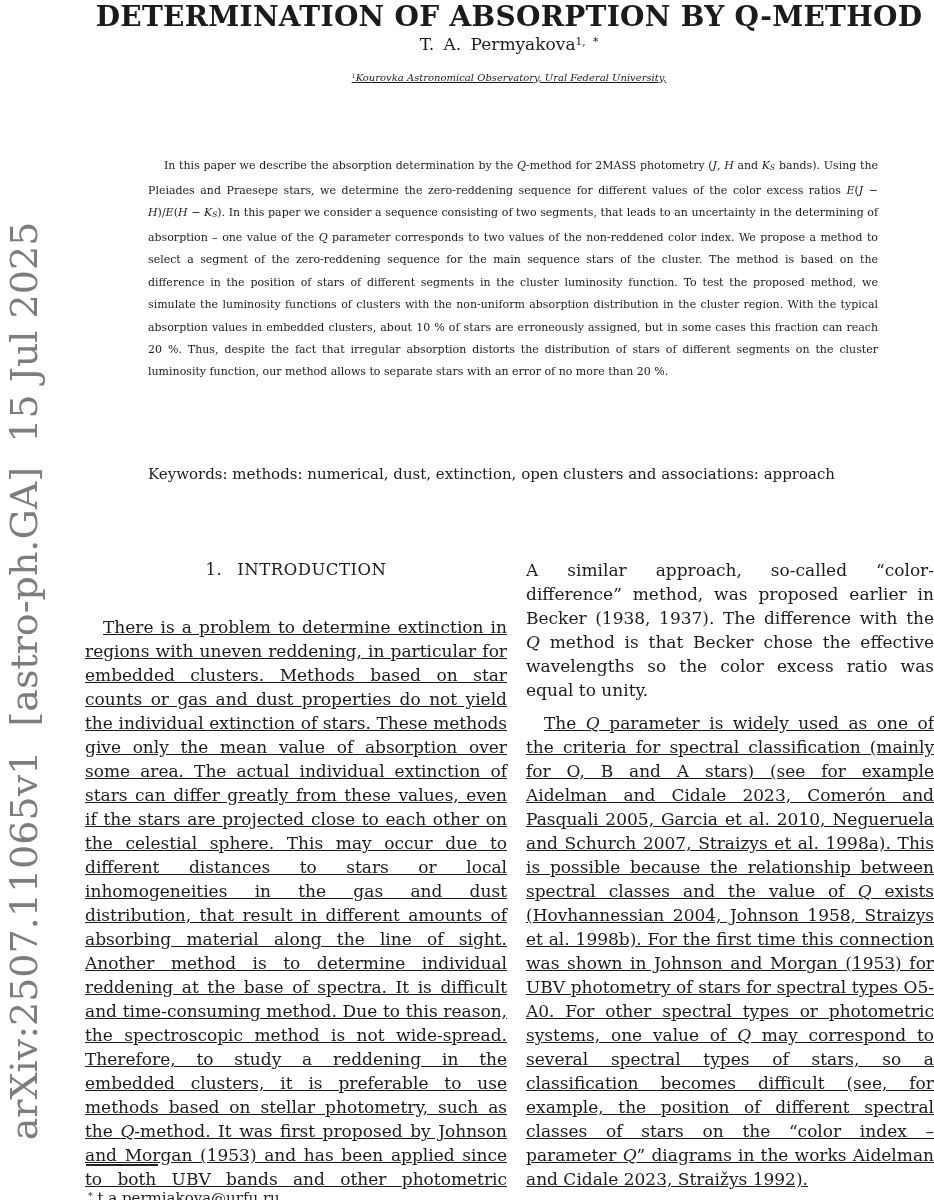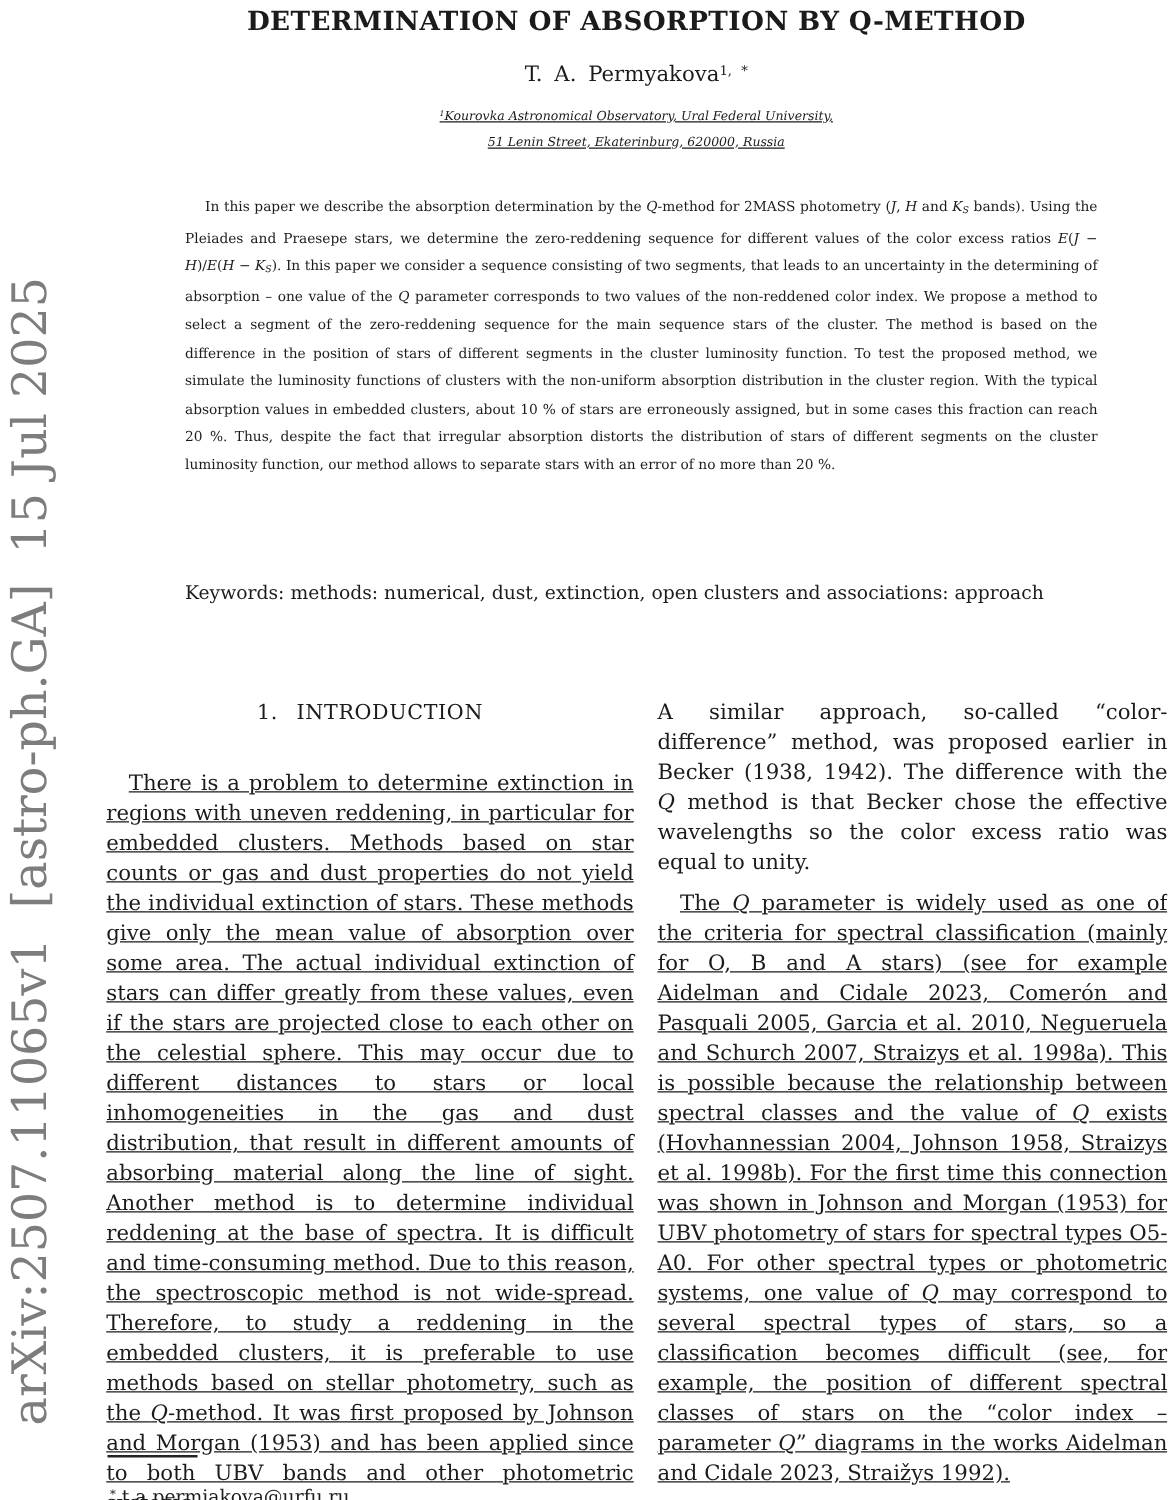--- a/index.html
+++ b/index.html
@@ -17,22 +17,22 @@
     left:-436px; top:659px;
     width:920px; height:44px;
     transform:rotate(-90deg);
     text-align:center;
     font-size:38px;
     white-space:pre;
     color:#7d7d7d;
   }
   
   .header{position:absolute; left:85px; top:0; width:848px; text-align:center;}
-  .title{padding-top:3px; font-weight:bold; font-size:21px; line-height:27px; letter-spacing:0.3px;}
-  .author{margin-top:16px; font-size:17px; line-height:22px; word-spacing:4px;}
+  .title{padding-top:3px; font-weight:bold; font-size:28px; line-height:27px; letter-spacing:0.3px;}
+  .author{font-size:17px; line-height:22px; word-spacing:4px;}
   .affil{font-size:10px; line-height:21px; font-style:italic;text-decoration:underline;}
   .affil-first{margin-top:10px;}
   
   .abstract{
     position:absolute; left:148px; top:155px; width:730px;
     font-size:11px; line-height:22.4px;
     text-align:justify; text-indent:16px;
   }
   .keywords{
     position:absolute; left:148px; top:464px; width:760px;
@@ -67,36 +67,35 @@
 <div class="page">
 
   <div class="watermark">arXiv:2507.11065v1  [astro-ph.GA]  15 Jul 2025</div>
 
   <div class="header">
     <div class="title">
       <div>DETERMINATION OF ABSORPTION BY Q-METHOD</div>
     </div>
     <div class="author"><span>T. A. Permyakova</span><span class="rn-sup">1, *</span></div>
     <div class="affil affil-first"><span class="rn-sup">1</span><span>Kourovka Astronomical Observatory, Ural Federal University,</span></div>
-    <div class="affil">51 Lenin Street, Ekaterinburg, 620000, Russia</div>
   </div>
 
   <div class="abstract"><span>In this paper we describe the absorption determination by the </span><span class="rn-i">Q</span><span>-method for 2MASS photometry (</span><span class="rn-i">J</span><span>, </span><span class="rn-i">H</span><span> and </span><span class="rn-i">K</span><span class="rn-sub">S</span><span> bands). Using the Pleiades and Praesepe stars, we determine the zero-reddening sequence for different values of the color excess ratios </span><span class="rn-i">E</span><span>(</span><span class="rn-i">J</span><span> − </span><span class="rn-i">H</span><span>)/</span><span class="rn-i">E</span><span>(</span><span class="rn-i">H</span><span> − </span><span class="rn-i">K</span><span class="rn-sub">S</span><span>). In this paper we consider a sequence consisting of two segments, that leads to an uncertainty in the determining of absorption – one value of the </span><span class="rn-i">Q</span><span> parameter corresponds to two values of the non-reddened color index.  We propose a method to select a segment of the zero-reddening sequence for the main sequence stars of the cluster.  The method is based on the difference in the position of stars of different segments in the cluster luminosity function.  To test the proposed method, we simulate the luminosity functions of clusters with the non-uniform absorption distribution in the cluster region.  With the typical absorption values in embedded clusters, about 10 % of stars are erroneously assigned, but in some cases this fraction can reach 20 %.  Thus, despite the fact that irregular absorption distorts the distribution of stars of different segments on the cluster luminosity function, our method allows to separate stars with an error of no more than 20 %.</span></div>
 
   <div class="keywords">Keywords: methods: numerical, dust, extinction, open clusters and associations: approach</div>
 
   <div class="col col-left">
     <div class="section-heading">
       <span class="sec-num">1.</span><span>INTRODUCTION</span>
     </div>
     <p class="body-par first-par indent"><span>There is a problem to determine extinction in regions with uneven reddening, in particular for embedded clusters.  Methods based on star counts or gas and dust properties do not yield the individual extinction of stars.  These methods give only the mean value of absorption over some area.  The actual individual extinction of stars can differ greatly from these values, even if the stars are projected close to each other on the celestial sphere.  This may occur due to different distances to stars or local inhomogeneities in the gas and dust distribution, that result in different amounts of absorbing material along the line of sight.  Another method is to determine individual reddening at the base of spectra.  It is difficult and time-consuming method. Due to this reason, the spectroscopic method is not wide-spread.  Therefore, to study a reddening in the embedded clusters, it is preferable to use methods based on stellar photometry, such as the </span><span class="rn-i">Q</span><span>-method.  It was first proposed by Johnson and Morgan (1953) and has been applied since to both UBV bands and other photometric systems.</span></p>
   </div>
 
   <div class="col col-right">
-    <p class="body-par" style="margin-top:0"><span>A similar approach, so-called “color-difference” method, was proposed earlier in Becker (1938, 1942).  The difference with the </span><span class="rn-i">Q</span><span> method is that Becker chose the effective wavelengths so the color excess ratio was equal to unity.</span></p>
+    <p class="body-par" style="margin-top:0"><span>A similar approach, so-called “color-difference” method, was proposed earlier in Becker (1938, 1937).  The difference with the </span><span class="rn-i">Q</span><span> method is that Becker chose the effective wavelengths so the color excess ratio was equal to unity.</span></p>
     <p class="body-par indent"><span>The </span><span class="rn-i">Q</span><span> parameter is widely used as one of the criteria for spectral classification (mainly for O, B and A stars) (see for example Aidelman and Cidale 2023, Comerón and Pasquali 2005, Garcia et al. 2010, Negueruela and Schurch 2007, Straizys et al. 1998a).  This is possible because the relationship between spectral classes and the value of </span><span class="rn-i">Q</span><span> exists (Hovhannessian 2004, Johnson 1958, Straizys et al. 1998b).  For the first time this connection was shown in Johnson and Morgan (1953) for UBV photometry of stars for spectral types O5-A0.  For other spectral types or photometric systems, one value of </span><span class="rn-i">Q</span><span> may correspond to several spectral types of stars, so a classification becomes difficult (see, for example, the position of different spectral classes of stars on the “color index – parameter </span><span class="rn-i">Q</span><span>” diagrams in the works Aidelman and Cidale 2023, Straižys 1992).</span></p>
     <p class="body-par indent"><span>The essence of the method to determine an extinction using the </span><span class="rn-i">Q</span><span> parameter is to compare the position of the star and the zero-reddening</span></p>
   </div>
 
   <div class="footnote-rule"></div>
   <p class="footnote"><span class="rn-sup">*</span><span> t.a.permiakova@urfu.ru</span></p>
 
 </div>
 
 </body></html>

